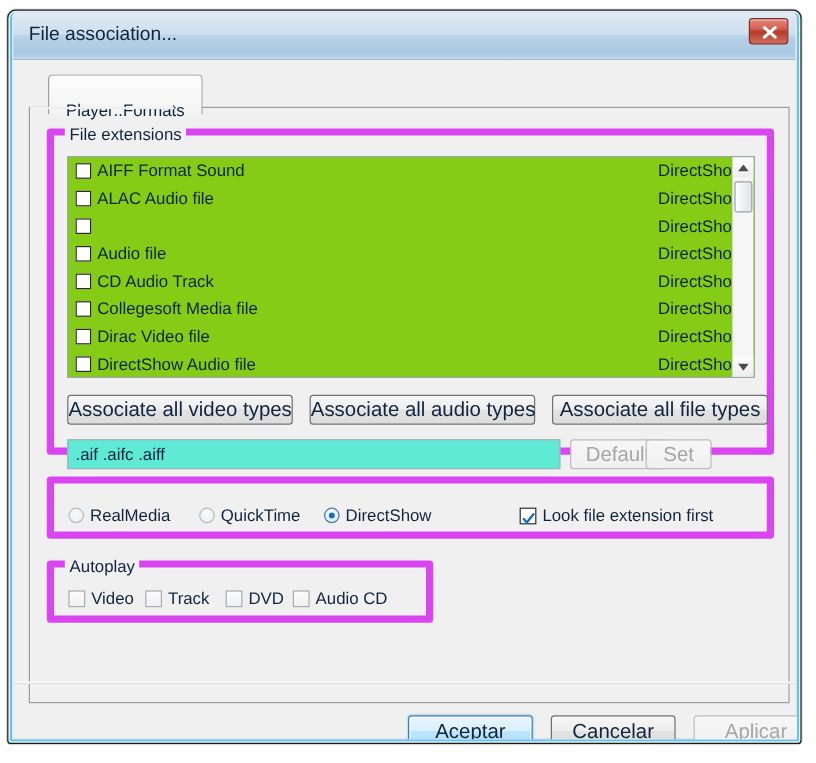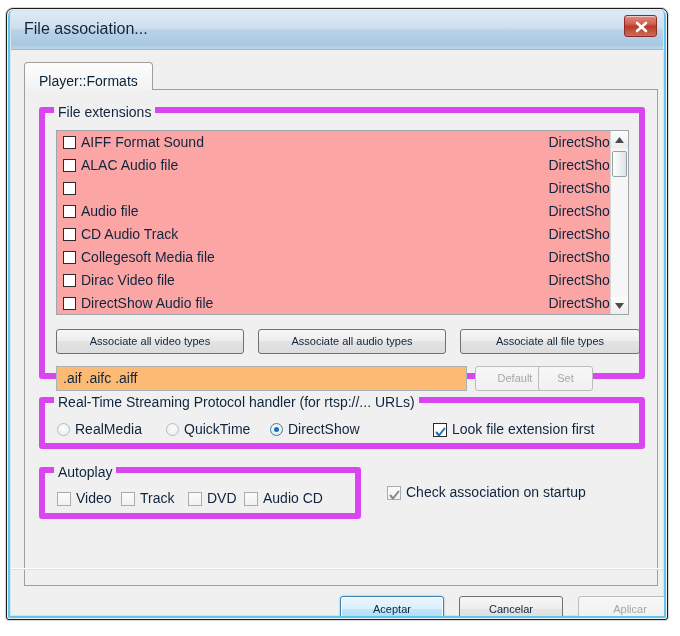--- a/index.html
+++ b/index.html
@@ -90,23 +90,23 @@
   
   #tabstrip {
     position: absolute;
     left: 13px;
     top: 12px;
     width: 634px;
     height: 28px;
   }
   .tab {
     position: absolute;
-    left: 0; top: 0;
+    left: 16px; top: 0;
     height: 28px;
-    padding: 5px 14px;
+    padding: 16px 14px;
     line-height: 27px;
     font-size: 14px;
     color: #0c2239;
     box-sizing: border-box;
     background: linear-gradient(to bottom, #fdfdfd, #f3f3f3);
     border: 1px solid #9e9e9e;
     border-bottom: none;
     border-radius: 4px 4px 0 0;
     cursor: pointer;
     z-index: 3;
@@ -149,21 +149,21 @@
 
   
   #listbox {
     position: absolute;
     left: 11px;
     top: 17px;
     width: 573px;
     height: 185px;
     box-sizing: border-box;
     border: 1px solid #9ea6ad;
-    background: #fca5a5;
+    background: #84cc16;
     overflow: hidden;
   }
   .list-row {
     position: relative;
     height: 23px;
     line-height: 23px;
     font-size: 14px;
     color: #10253d;
     padding-left: 6px;
     white-space: nowrap;
@@ -219,21 +219,21 @@
     cursor: pointer;
   }
 
   
   .btn {
     position: absolute;
     box-sizing: border-box;
     height: 25px;
     line-height: 23px;
     text-align: center;
-    font-size: 11px;
+    font-size: 17px;
     color: #10253d;
     border: 1px solid #707070;
     border-radius: 3px;
     background: linear-gradient(to bottom, #f7f7f7 0%, #ededed 48%, #e3e3e3 50%, #dcdcdc 100%);
     cursor: pointer;
     white-space: nowrap;
   }
   .btn.disabled {
     color: #a6a6a6;
     border-color: #bdbdbd;
@@ -248,21 +248,21 @@
 
   
   #ext-field {
     position: absolute;
     left: 11px;
     top: 253px;
     width: 411px;
     height: 25px;
     box-sizing: border-box;
     border: 1px solid #a9b0b6;
-    background: #fdba74;
+    background: #5eead4;
     font-size: 14px;
     color: #10253d;
     line-height: 23px;
     padding-left: 6px;
     white-space: nowrap;
     overflow: hidden;
     cursor: text;
   }
 
   
@@ -411,21 +411,20 @@
           <div class="btn" style="left:11px; top:216px; width:188px;">Associate all video types</div>
           <div class="btn" style="left:213px; top:216px; width:188px;text-align:center;">Associate all audio types</div>
           <div class="btn" style="left:415px; top:216px; width:180px;">Associate all file types</div>
 
           <div id="ext-field">.aif .aifc .aiff</div>
           <div class="btn disabled" style="left:430px; top:253px; width:80px;">Default</div>
           <div class="btn disabled" style="left:493px; top:253px; width:55px;">Set</div>
         </div>
 
         <div class="groupbox" style="left:14px; top:307px; width:606px; height:52px;">
-          <div class="group-title">Real-Time Streaming Protocol handler (for rtsp://... URLs)</div>
 
           <div class="radio-item disabled" style="left:12px; top:18px;">
             <span class="radio-dot"></span><span>RealMedia</span>
           </div>
           <div class="radio-item disabled" style="left:121px; top:18px;">
             <span class="radio-dot"></span><span>QuickTime</span>
           </div>
           <div class="radio-item checked" style="left:225px; top:18px;">
             <span class="radio-dot"></span><span>DirectShow</span>
           </div>
@@ -451,29 +450,20 @@
             <span class="cb-box"></span><span>Track</span>
           </div>
           <div class="check-item disabled" style="left:143px; top:17px;">
             <span class="cb-box"></span><span>DVD</span>
           </div>
           <div class="check-item disabled" style="left:199px; top:17px;">
             <span class="cb-box"></span><span>Audio CD</span>
           </div>
         </div>
 
-        <div class="check-item disabled" style="left:362px; top:394px;">
-          <span class="cb-box">
-            <span class="tick">
-              <svg width="11" height="11" viewBox="0 0 11 11">
-                <path d="M1.5 5.5 L4 8.5 L9.5 1.5" stroke="#7b8a95" stroke-width="2" fill="none" stroke-linecap="round" stroke-linejoin="round"></path>
-              </svg>
-            </span>
-          </span><span>Check association on startup</span>
-        </div>
 
       </div>
       <div id="tabpanel-mask"></div>
 
       <div id="footer-sep"></div>
       <div class="btn default" style="left:329px; top:546px; width:104px; height:27px; line-height:25px;">Aceptar</div>
       <div class="btn" style="left:448px; top:546px; width:104px; height:27px; line-height:25px;">Cancelar</div>
       <div class="btn disabled" style="left:567px; top:546px; width:104px; height:27px; line-height:25px;">Aplicar</div>
 
     </div>

